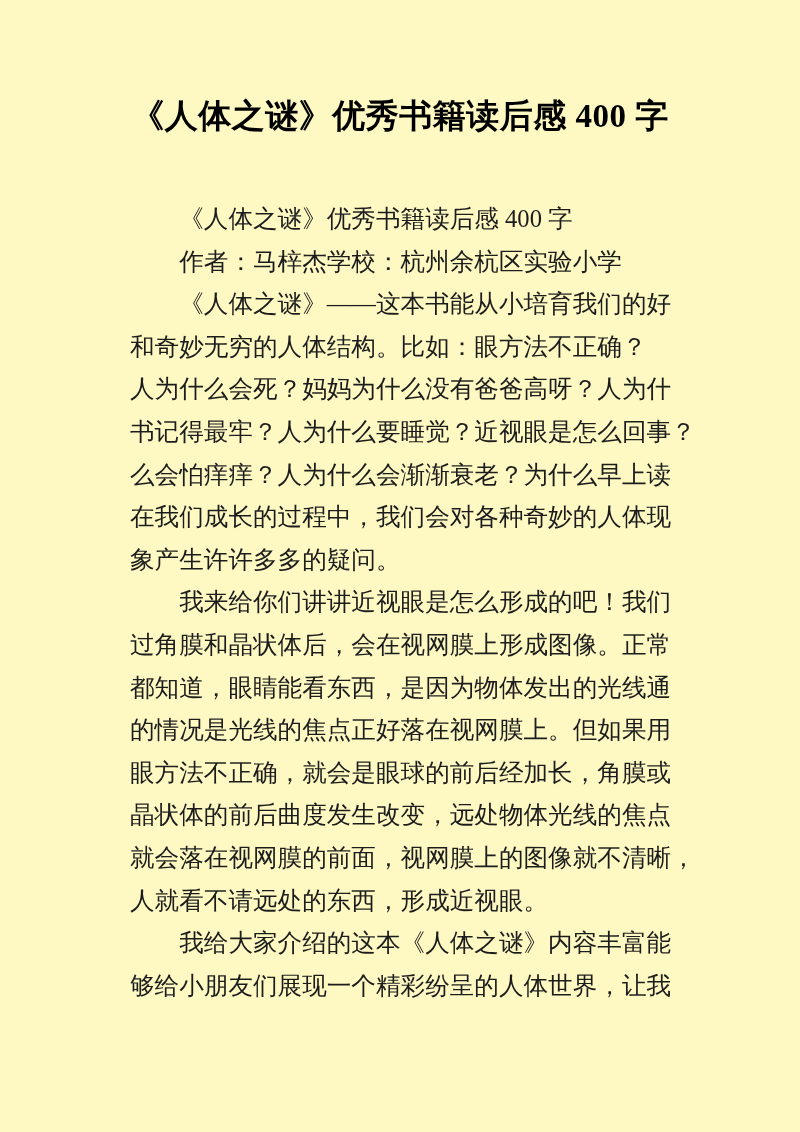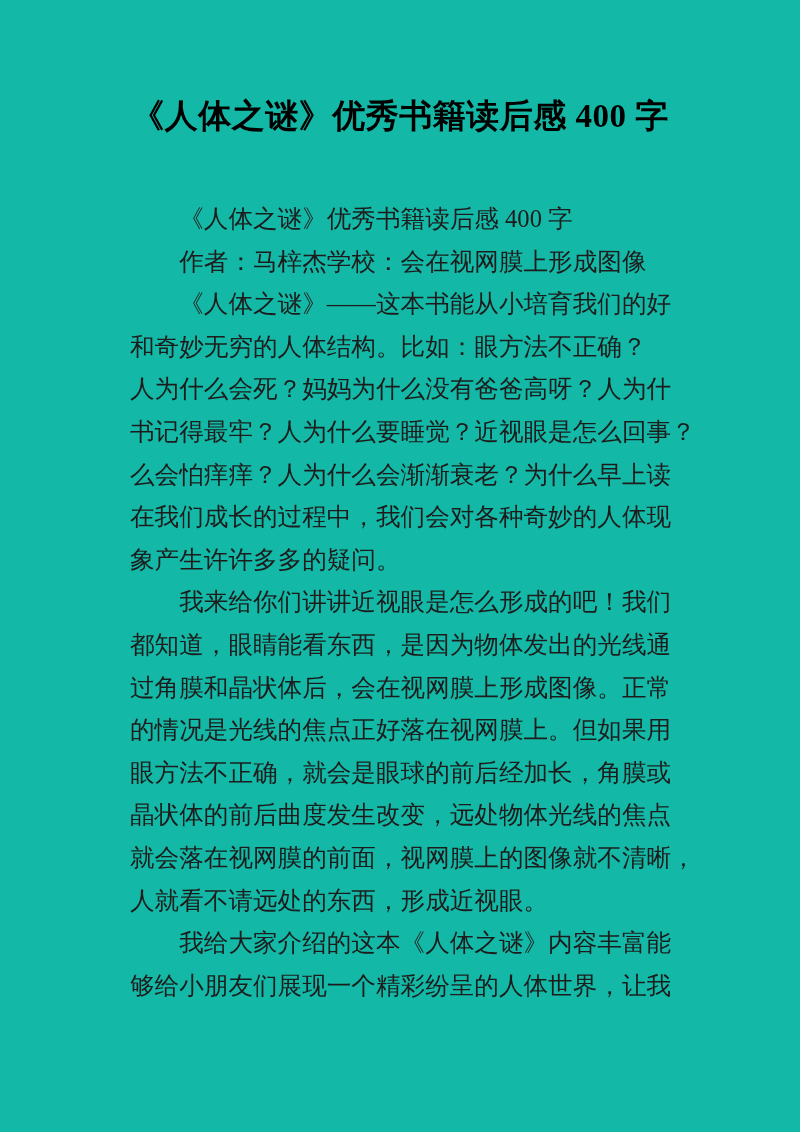--- a/index.html
+++ b/index.html
@@ -5,21 +5,21 @@
   html, body {
     margin: 0;
     padding: 0;
     background: #e8e8e8;
   }
   .page {
     position: relative;
     width: 800px;
     height: 1132px;
     margin: 0 auto;
-    background: #14b8a6;
+    background: #fef9c3;
     overflow: hidden;
     font-family: "Liberation Serif", "DejaVu Serif", serif;
   }
   .doc-title {
     position: absolute;
     top: 94px;
     left: 0;
     width: 800px;
     text-align: center;
     font-size: 33px;
@@ -49,31 +49,31 @@
 </style>
 </head>
 <body>
 
 <div class="page">
 
   <div class="doc-title">《人体之谜》优秀书籍读后感 400 字</div>
 
   <div class="doc-body">
     <div class="line indent">《人体之谜》优秀书籍读后感 400 字</div>
-    <div class="line indent">作者：马梓杰学校：会在视网膜上形成图像</div>
+    <div class="line indent">作者：马梓杰学校：杭州余杭区实验小学</div>
     <div class="line indent">《人体之谜》——这本书能从小培育我们的好</div>
     <div class="line">和奇妙无穷的人体结构。比如：眼方法不正确？</div>
     <div class="line">人为什么会死？妈妈为什么没有爸爸高呀？人为什</div>
     <div class="line">书记得最牢？人为什么要睡觉？近视眼是怎么回事？</div>
     <div class="line">么会怕痒痒？人为什么会渐渐衰老？为什么早上读</div>
     <div class="line">在我们成长的过程中，我们会对各种奇妙的人体现</div>
     <div class="line">象产生许许多多的疑问。</div>
     <div class="line indent">我来给你们讲讲近视眼是怎么形成的吧！我们</div>
+    <div class="line">过角膜和晶状体后，会在视网膜上形成图像。正常</div>
     <div class="line">都知道，眼睛能看东西，是因为物体发出的光线通</div>
-    <div class="line">过角膜和晶状体后，会在视网膜上形成图像。正常</div>
     <div class="line">的情况是光线的焦点正好落在视网膜上。但如果用</div>
     <div class="line">眼方法不正确，就会是眼球的前后经加长，角膜或</div>
     <div class="line">晶状体的前后曲度发生改变，远处物体光线的焦点</div>
     <div class="line">就会落在视网膜的前面，视网膜上的图像就不清晰，</div>
     <div class="line">人就看不请远处的东西，形成近视眼。</div>
     <div class="line indent">我给大家介绍的这本《人体之谜》内容丰富能</div>
     <div class="line">够给小朋友们展现一个精彩纷呈的人体世界，让我</div>
   </div>
 
 </div>

